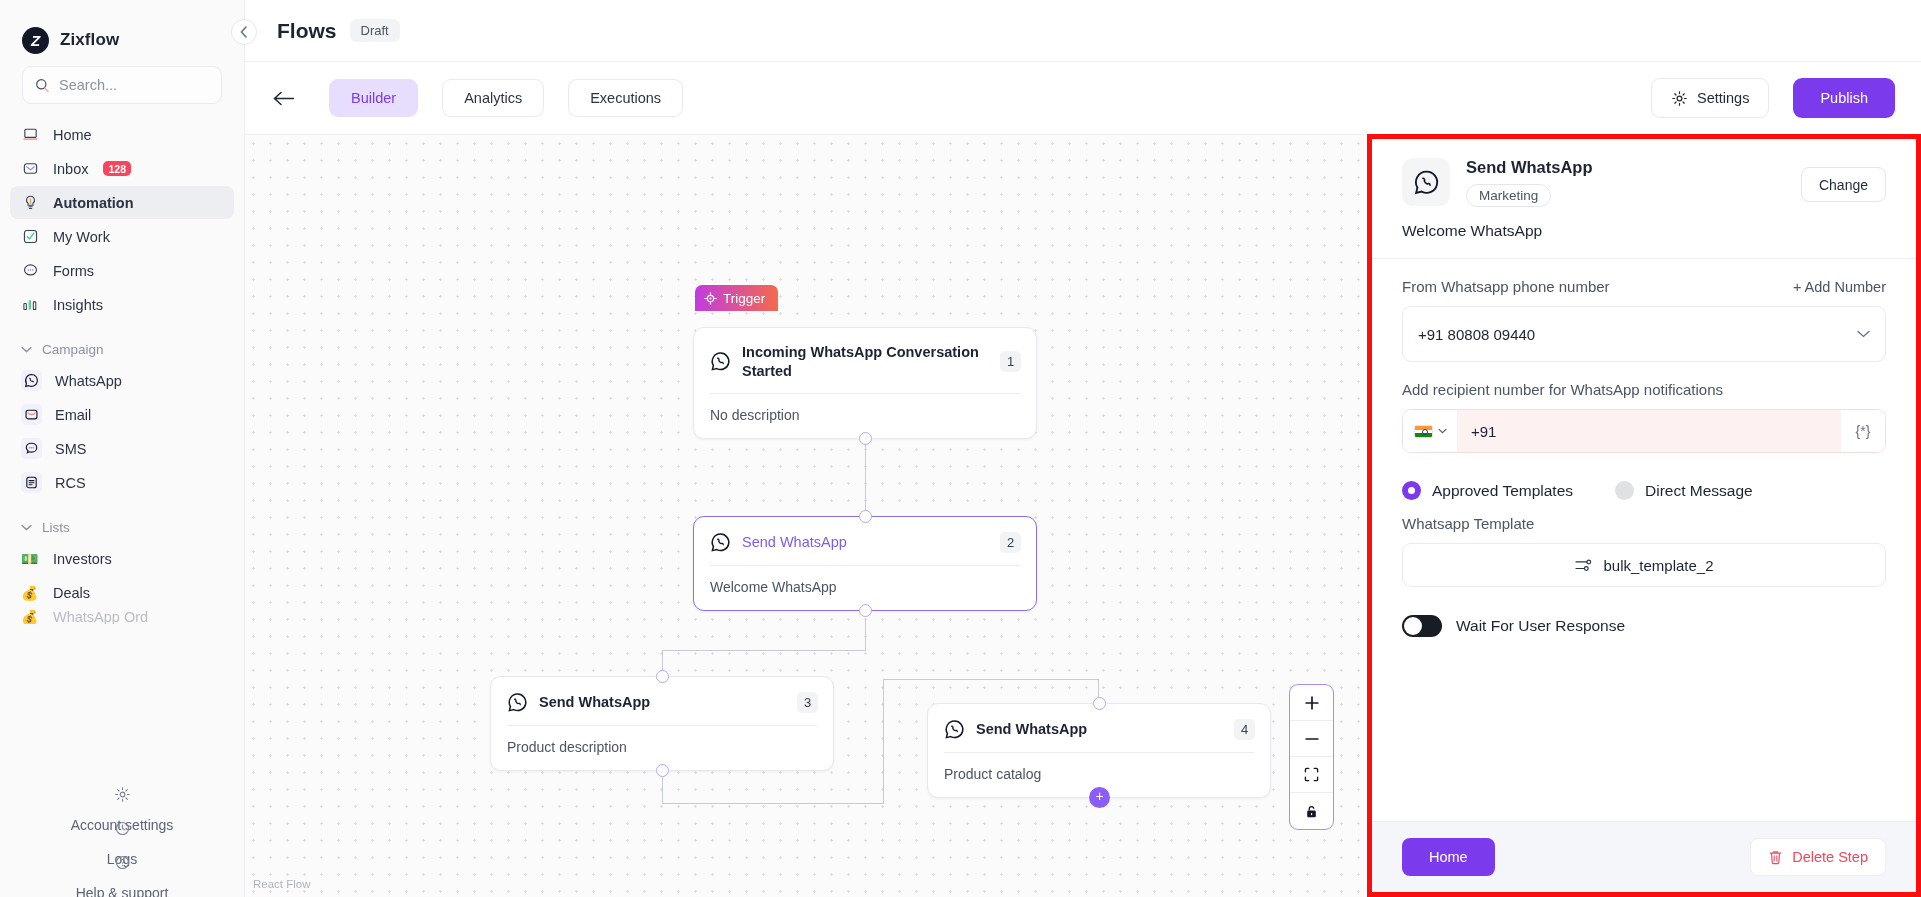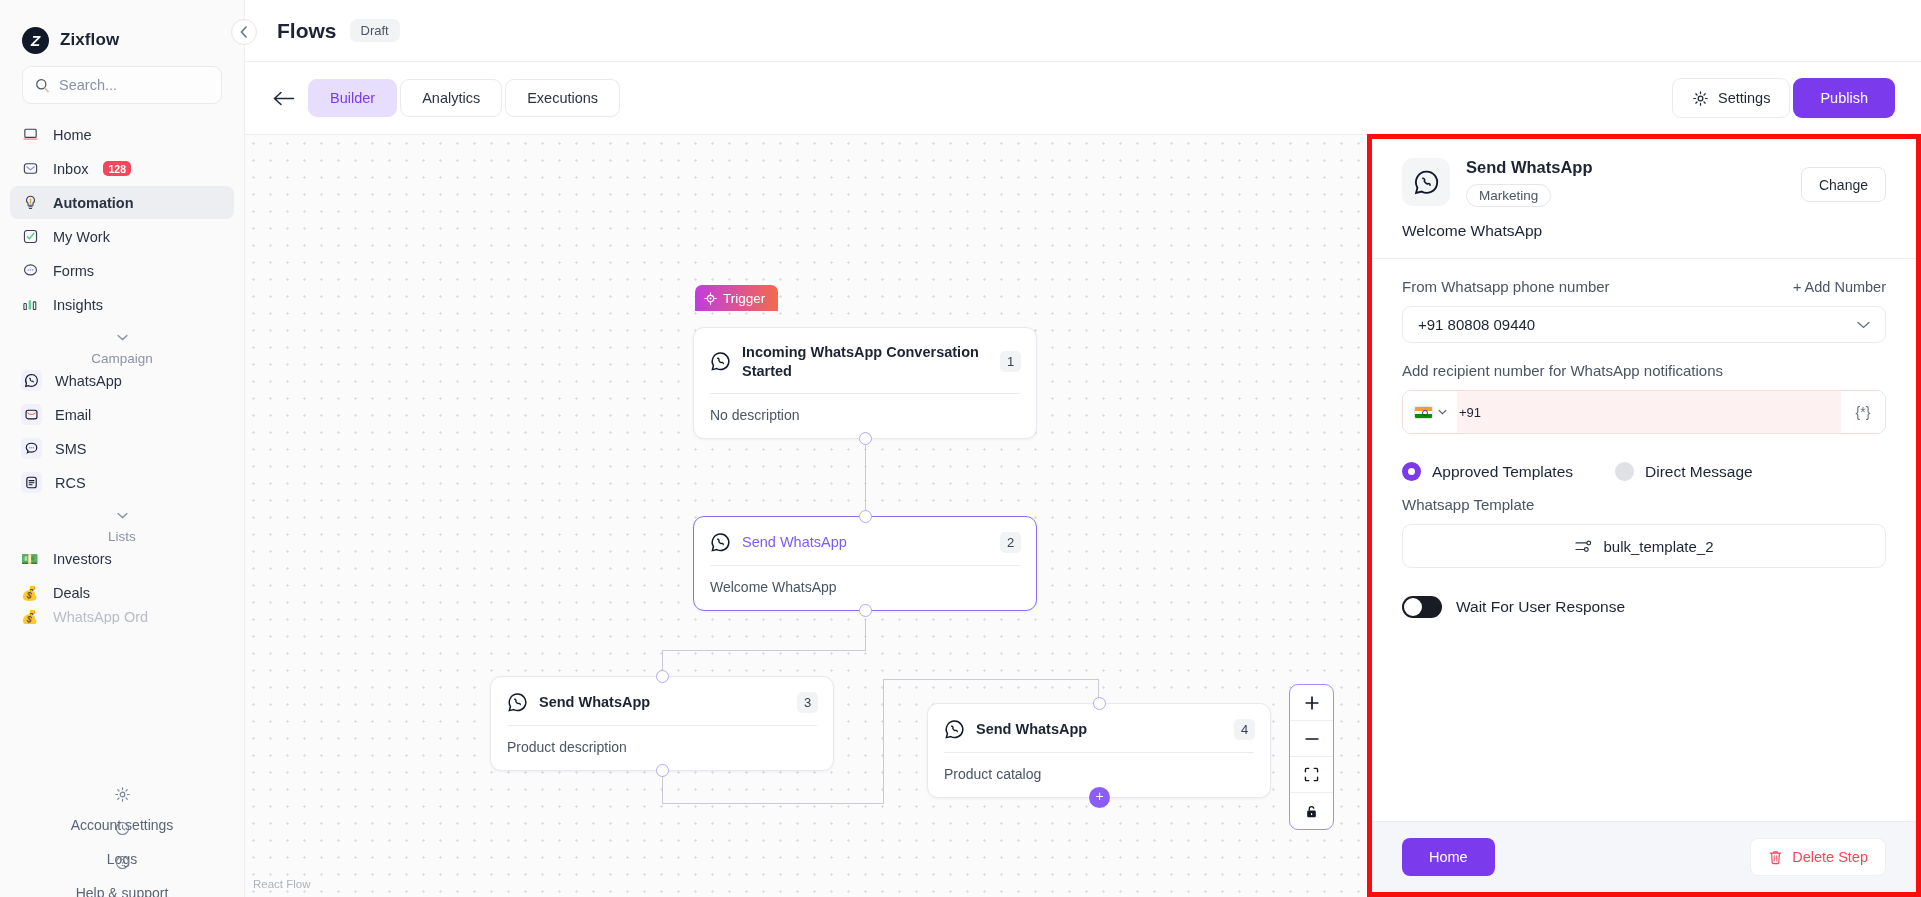--- a/index.html
+++ b/index.html
@@ -62,40 +62,40 @@
     background: #f1f0fb; border-radius: 5px;
     width: 21px; height: 21px; flex: 0 0 21px;
   }
   .badge-pill {
     background: #f4465c; color: #fff; font-size: 10.5px; font-weight: bold;
     border-radius: 5px; padding: 1.5px 5px; margin-left: 2px;
   }
   .group-head {
     display: flex; align-items: center; gap: 10px;
     padding: 0 21px; height: 30px; margin-top: 13px;
-    font-size: 13.5px; color: #8b93a3; cursor: pointer; flex-direction: column;
+    font-size: 13.5px; color: #8b93a3; cursor: pointer;
   }
   .emoji-ico { font-size: 14px; }
   .side-footer { padding-bottom: 10px; }
   .side-footer .nav-item { color: #5b6474; font-size: 14px; flex-direction: column; }
 
   
   .main { flex: 1 1 auto; display: flex; flex-direction: column; min-width: 0; }
   .topbar {
     height: 62px; border-bottom: 1px solid #eceef1;
     display: flex; align-items: center; padding: 0 32px; gap: 13px;
     background: #fff; flex: 0 0 62px;
   }
   .page-title { font-size: 21px; font-weight: 600; color: #1c2434; }
   .draft-chip {
     background: #f2f3f5; color: #4b5563; font-size: 13px;
     padding: 4px 11px; border-radius: 7px;
   }
   .toolbar {
-    height: 72px; display: flex; align-items: center; gap: 3px;
+    height: 72px; display: flex; align-items: center; gap: 24px;
     padding: 0 26px 0 28px; background: #fff; flex: 0 0 72px;
   }
   .back-arrow { font-size: 21px; color: #1f2937; cursor: pointer; padding: 0 10px 0 0; }
   .tab {
     height: 38px; padding: 0 21px; border-radius: 9px;
     border: 1px solid #e8eaee; background: #fff;
     display: flex; align-items: center; font-size: 14.5px;
     color: #2b3445; cursor: pointer;
   }
   .tab.active { background: #e7defd; border-color: #e7defd; color: #7c3aed; font-weight: 500; }
@@ -196,21 +196,21 @@
     border: 1px solid #e4e6ea; background: #fff; font-size: 14px;
     color: #1f2937; cursor: pointer; margin-top: 9px;
   }
   .ph-sub { font-size: 15.5px; color: #1c2434; padding: 15px 0 18px 0; }
   .panel-div { height: 1px; background: #eceef1; margin: 0 -30px; }
   .field { padding-top: 19px; }
   .field-label-row { display: flex; align-items: baseline; justify-content: space-between; }
   .field-label { font-size: 15px; color: #4b5563; }
   .link-add { font-size: 14.5px; color: #4b5563; cursor: pointer; }
   .select-ctl {
-    margin-top: 11px; height: 37px; border: 1px solid #e8eaee; border-radius: 9px;
+    margin-top: 11px; height: 56px; border: 1px solid #e8eaee; border-radius: 9px;
     display: flex; align-items: center; padding: 0 15px;
     font-size: 15px; color: #1c2434; cursor: pointer;
   }
   .select-ctl .chev { margin-left: auto; color: #64748b; font-size: 13px; }
   .tel-row {
     margin-top: 11px; height: 44px; border: 1px solid #f3dede; border-radius: 9px;
     display: flex; align-items: stretch; overflow: hidden; background: #fff;
   }
   .tel-flag {
     display: flex; align-items: center; gap: 5px; padding: 0 10px 0 11px;
@@ -221,21 +221,21 @@
     background: linear-gradient(#ff9933 0 33%, #ffffff 33% 66%, #138808 66% 100%);
     border: .5px solid #e3e5e9; position: relative;
   }
   .flag-in::after {
     content: ""; position: absolute; left: 50%; top: 50%;
     width: 4px; height: 4px; margin: -2px 0 0 -2px;
     border: 1px solid #2b3a8f; border-radius: 50%;
   }
   .tel-input {
     flex: 1 1 auto; background: #fdf1f1; border: none; outline: none;
-    font-size: 13px; color: #1c2434; padding: 0 2px;
+    font-size: 15px; color: #1c2434; padding: 0 14px;
     font-family: "Liberation Sans", sans-serif;
   }
   .tel-var {
     flex: 0 0 auto; display: flex; align-items: center; justify-content: center;
     width: 44px; color: #6b7280; font-size: 14px; background: #fff; cursor: pointer;
   }
   .radio-row { display: flex; align-items: center; gap: 42px; padding: 28px 0 0 0; }
   .radio-item { display: flex; align-items: center; gap: 11px; cursor: pointer; }
   .radio {
     width: 19px; height: 19px; border-radius: 50%; background: #e0e1e5;

